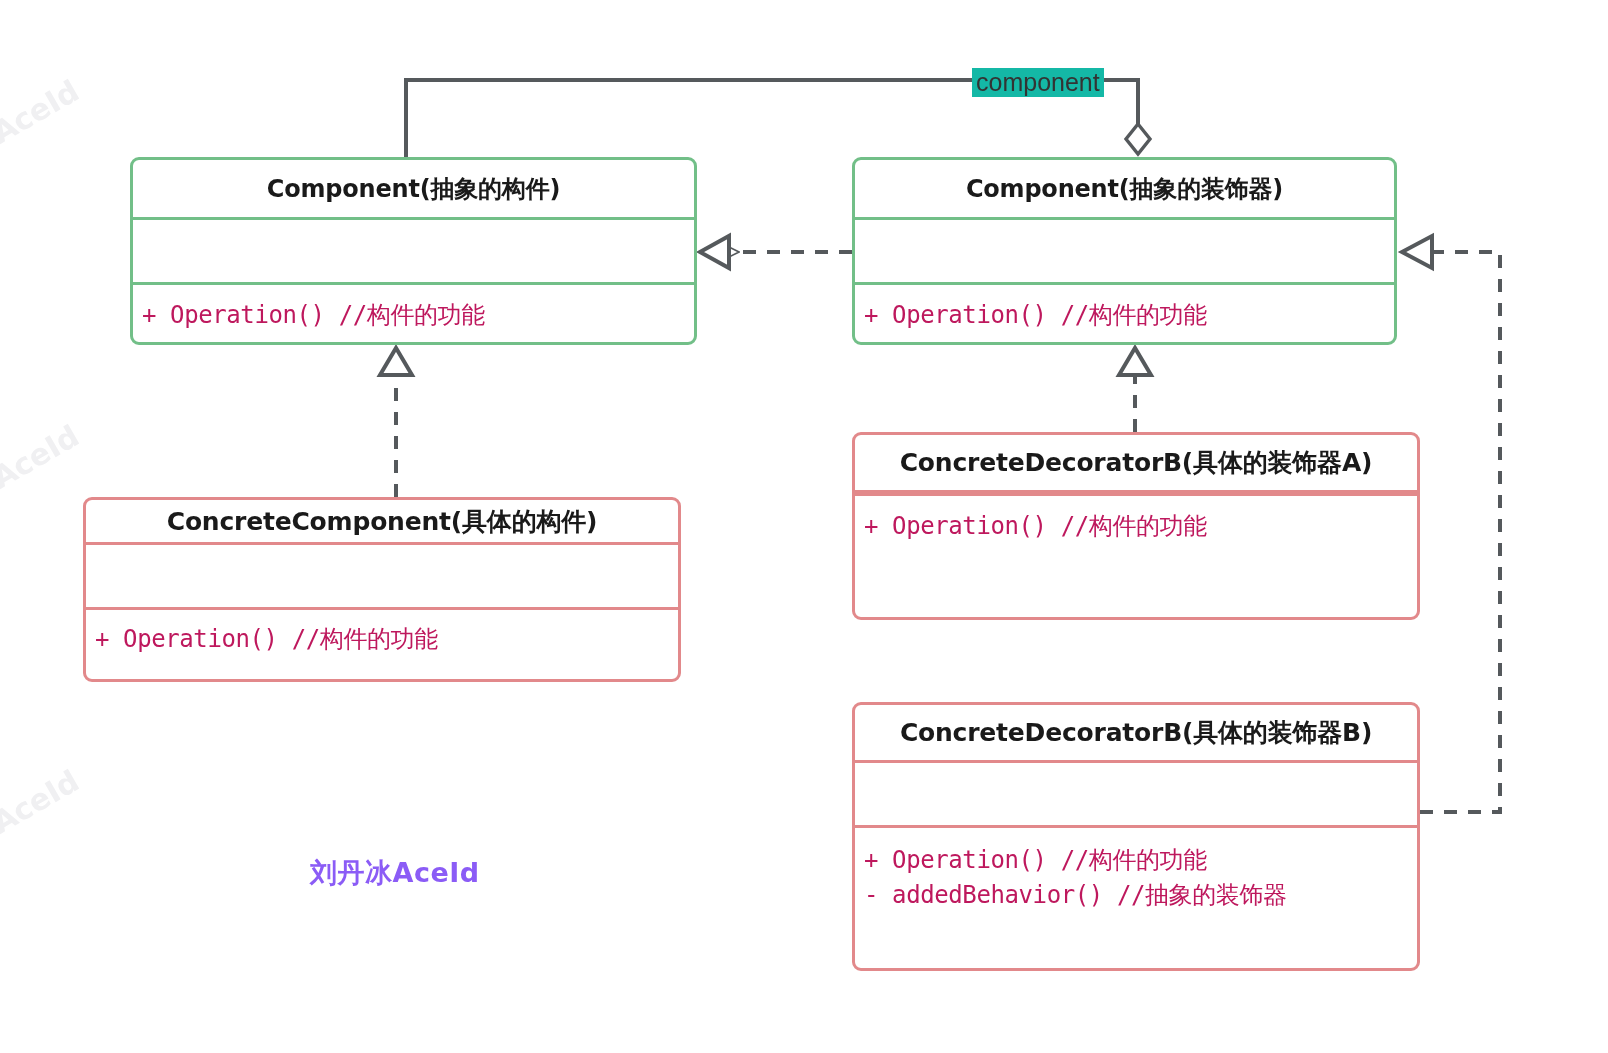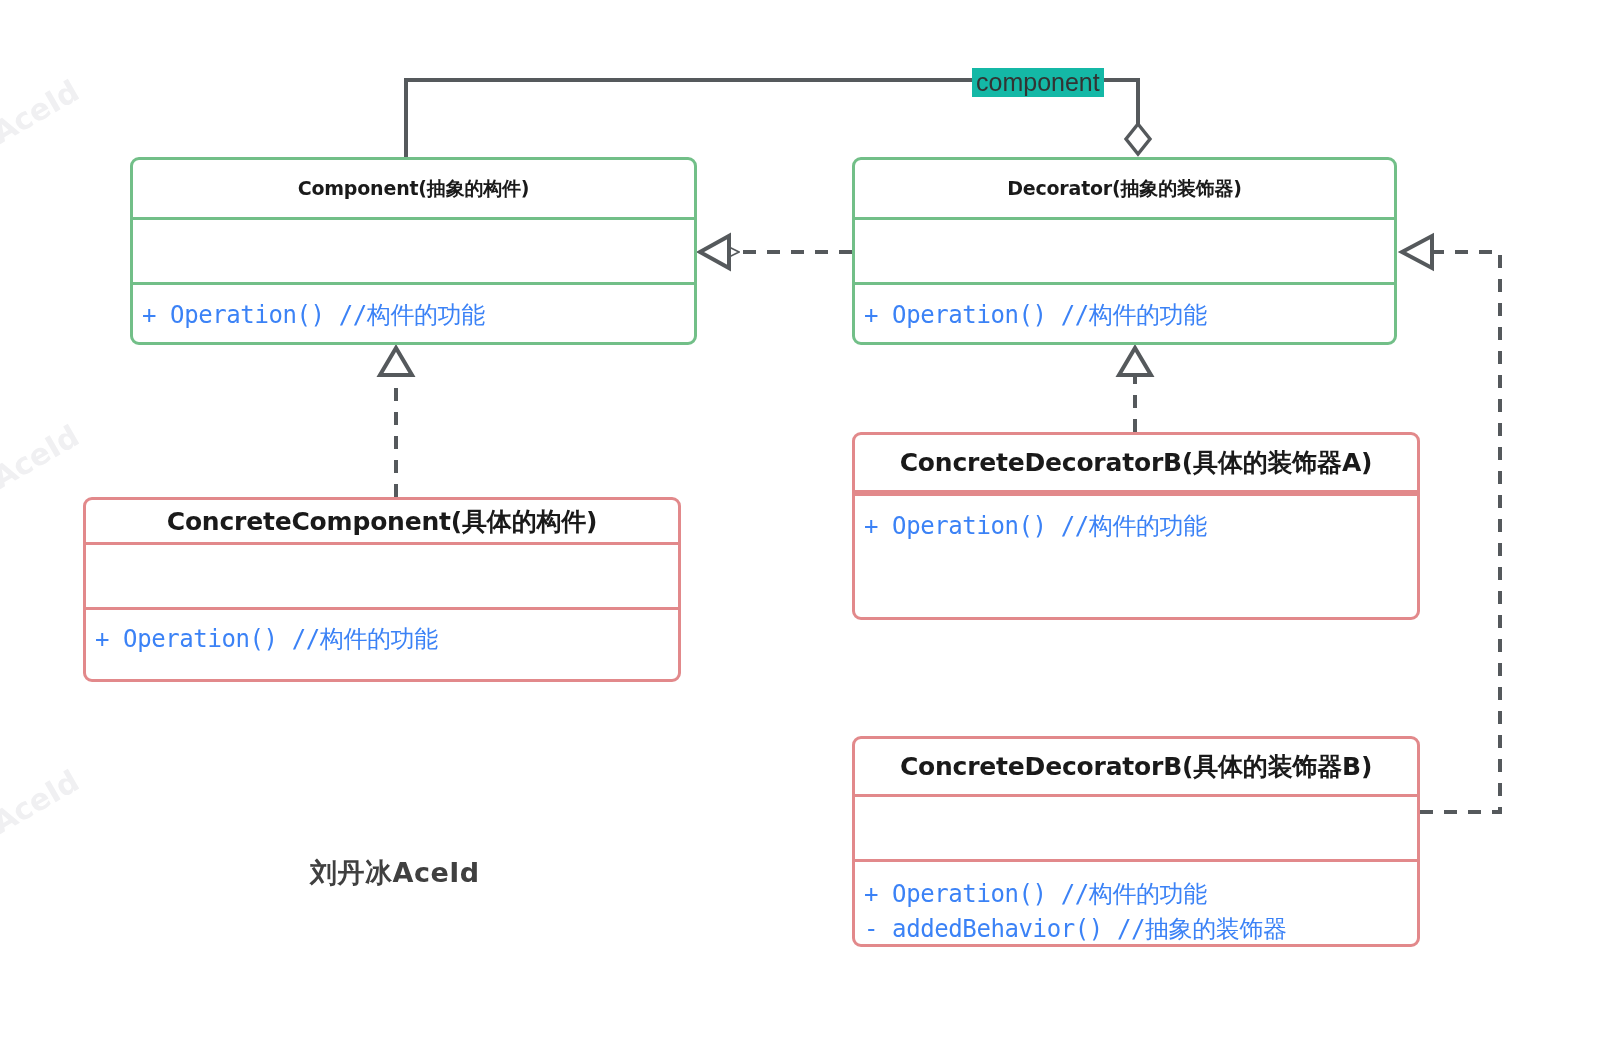--- a/index.html
+++ b/index.html
@@ -9,21 +9,21 @@
     width:1608px;height:1053px;position:relative;overflow:hidden;
   }
   #canvas{position:absolute;left:0;top:0;width:1608px;height:1053px;}
 
   
   .wm{
     position:absolute;color:#f0f0f2;font-weight:700;
     user-select:none;pointer-events:none;white-space:nowrap;
   }
   .wm-edge{font-size:30px;transform:rotate(-30deg);transform-origin:left top;}
-  .wm-center{font-size:27px;color:#404040;letter-spacing:.5px;}
+  .wm-center{font-size:27px;color:#8b5cf6;letter-spacing:.5px;}
 
   
   #links{position:absolute;left:0;top:0;width:1608px;height:1053px;overflow:visible;}
 
   
   .uml{
     position:absolute;box-sizing:border-box;background:#ffffff;
     border-radius:9px;overflow:hidden;
   }
   .uml.green{border:3px solid #72bf88;}
@@ -38,33 +38,33 @@
   .uml .sep{width:100%;height:3px;}
   .uml.green .sep{background:#72bf88;}
   .uml.pink  .sep{background:#e2898b;}
 
   .uml .compartment{
     box-sizing:border-box;width:100%;
     display:flex;flex-direction:column;justify-content:center;
     padding-left:9px;
   }
   .uml .member{
-    color:#3b82f6;white-space:nowrap;
+    color:#be185d;white-space:nowrap;
     font-family:"DejaVu Sans Mono","Liberation Mono",monospace;
     font-size:24px;line-height:1.45;letter-spacing:-.4px;
   }
 
   
   #box-component        {left:130px;top:157px;width:567px;height:188px;}
   #box-decorator        {left:852px;top:157px;width:545px;height:188px;}
   #box-concretecomponent{left: 83px;top:497px;width:598px;height:185px;}
   #box-concretedecoratora{left:852px;top:432px;width:568px;height:188px;}
-  #box-concretedecoratorb{left:852px;top:736px;width:568px;height:211px;}
+  #box-concretedecoratorb{left:852px;top:702px;width:568px;height:269px;}
 
-  #box-component .title,#box-decorator .title{height:57px;font-size:19px;}
+  #box-component .title,#box-decorator .title{height:57px;font-size:24px;}
   #box-concretecomponent .title{height:42px;font-size:25px;}
   #box-concretedecoratora .title,#box-concretedecoratorb .title{height:55px;font-size:25px;}
 
   #box-component .c1,#box-decorator .c1{height:62px;}
   #box-component .c2,#box-decorator .c2{height:60px;}
   #box-concretecomponent .c1{height:62px;}
   #box-concretecomponent .c2{height:58px;}
   #box-concretedecoratora .c1{height:62px;}
   #box-concretedecoratora .c2{height:61px;}
   #box-concretedecoratorb .c1{height:62px;}
@@ -128,21 +128,21 @@
     <div class="title">Component(抽象的构件)</div>
     <div class="sep"></div>
     <div class="compartment c1"></div>
     <div class="sep"></div>
     <div class="compartment c2">
       <div class="member">+ Operation() //构件的功能</div>
     </div>
   </div>
 
   <div class="uml green" id="box-decorator">
-    <div class="title">Decorator(抽象的装饰器)</div>
+    <div class="title">Component(抽象的装饰器)</div>
     <div class="sep"></div>
     <div class="compartment c1"></div>
     <div class="sep"></div>
     <div class="compartment c2">
       <div class="member">+ Operation() //构件的功能</div>
     </div>
   </div>
 
   <div class="uml pink" id="box-concretecomponent">
     <div class="title">ConcreteComponent(具体的构件)</div>

